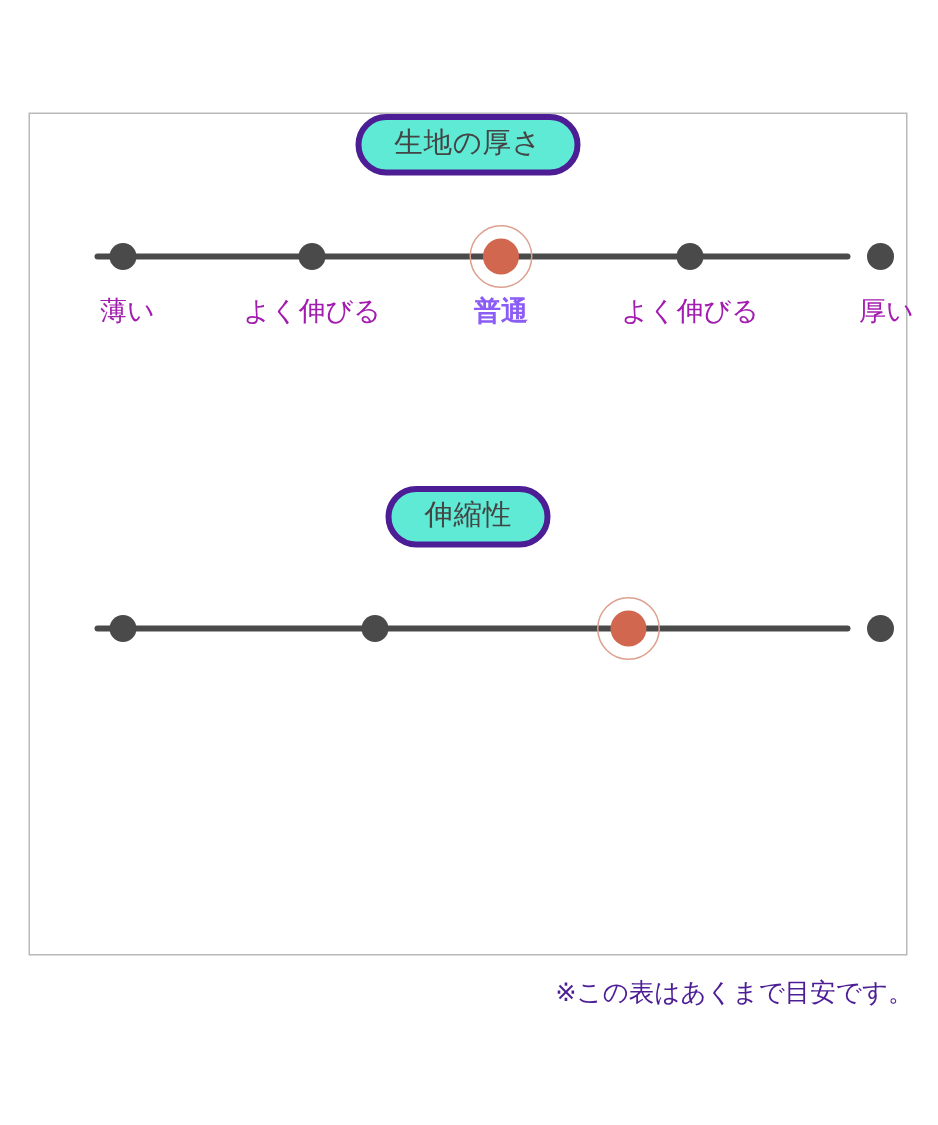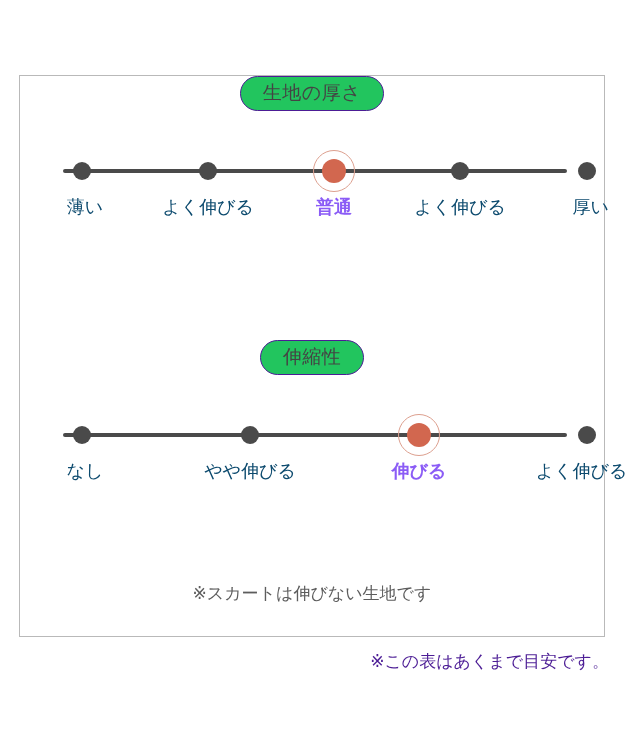--- a/index.html
+++ b/index.html
@@ -27,37 +27,37 @@
     box-sizing: border-box;
     background: #ffffff;
   }
 
   .scale-block {
     position: absolute;
     left: 0;
     width: 100%;
   }
   #scale-block-thickness { top: 0; }
-  #scale-block-stretch   { top: 264px; }
+  #scale-block-stretch   { top: 248px; }
 
   
   .pill-wrap {
     width: 100%;
     text-align: center;
     height: 40px;
   }
   .pill {
     display: inline-block;
-    border: 1px solid #4c1d95;
+    border: 4px solid #4c1d95;
     border-radius: 22px;
     padding: 6px 22px 8px 22px;
     font-size: 19px;
     line-height: 1;
     color: #444444;
-    background: #22c55e;
+    background: #5eead4;
     letter-spacing: 0.5px;
     text-align: right;
   }
 
   
   .axis {
     position: relative;
     height: 56px;
     margin-top: 26px;
   }
@@ -109,21 +109,21 @@
   .labels {
     position: relative;
     height: 30px;
   }
   .label {
     position: absolute;
     top: 0;
     transform: translateX(-50%);
     white-space: nowrap;
     font-size: 18px;
-    color: #0c4a6e;
+    color: #a21caf;
     line-height: 1;
   }
   .label.active {
     font-weight: bold;
     color: #8b5cf6;
   }
   .label.edge-left  { transform: translateX(-42%); }
   .label.edge-right { transform: translateX(-56%); }
 
   
@@ -209,24 +209,17 @@
       <div class="tick active" style="left:399px">
         <span class="halo"></span>
         <span class="dot"></span>
       </div>
       <div class="tick" style="left:567px">
 
         <span class="dot"></span>
       </div>
     </div>
 
-    <div class="labels">
-      <span class="label edge-left" style="left:62px">なし</span>
-      <span class="label" style="left:230px">やや伸びる</span>
-      <span class="label active" style="left:399px">伸びる</span>
-      <span class="label edge-right" style="left:567px">よく伸びる</span>
-    </div>
   </div>
 
-  <div id="footnote-inner">※スカートは伸びない生地です</div>
 </div>
 
 <div id="footnote-outer">※この表はあくまで目安です。</div>
 
 </body></html>

